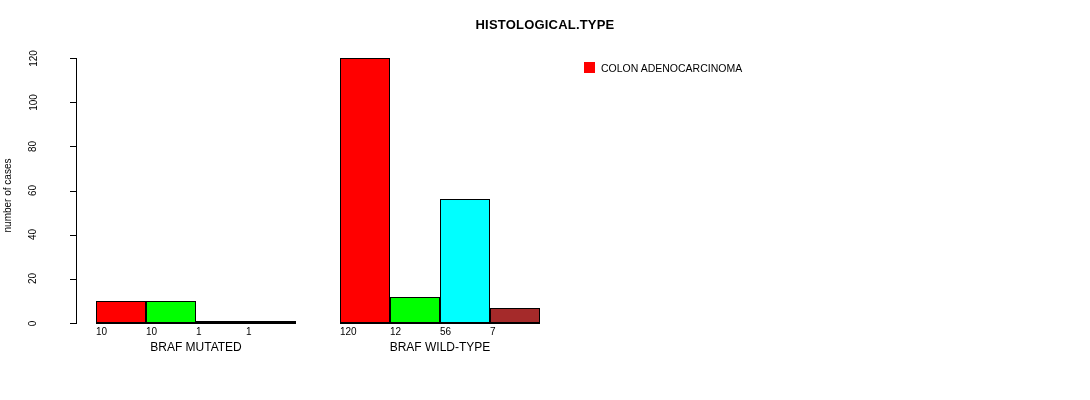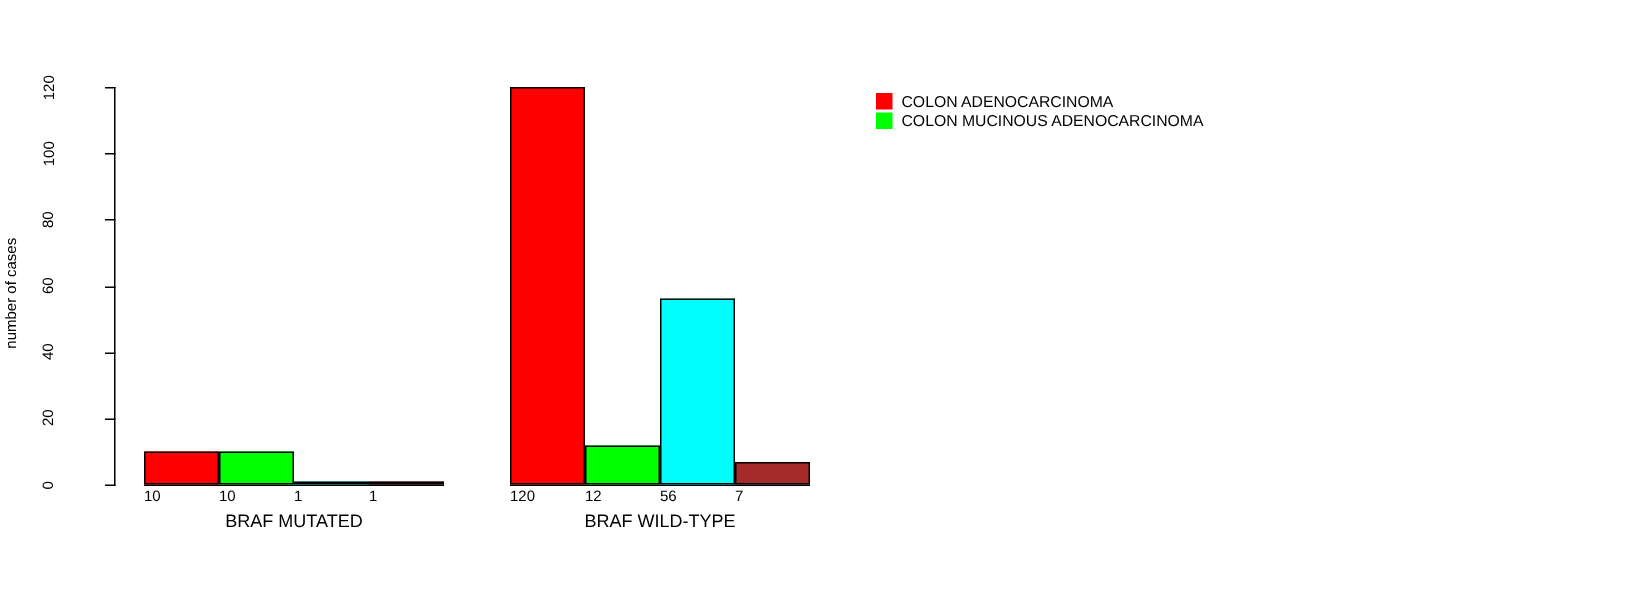--- a/index.html
+++ b/index.html
@@ -148,20 +148,21 @@
     width: 1090px;
     text-align: center;
     font-size: 11px;
   }
 </style>
 </head>
 <body>
 
 <div id="plot-root">
 
+  <div id="chart-title">HISTOLOGICAL.TYPE</div>
 
   <div id="axis-line"></div>
   <div id="y-ticks">
       <div class="tick-mark" style="top: 323px;"></div>
       <div class="tick-label-wrap" style="top: 317px;">
         <span class="tick-label-rot">0</span>
       </div>
       <div class="tick-mark" style="top: 278.833px;"></div>
       <div class="tick-label-wrap" style="top: 272.833px;">
         <span class="tick-label-rot">20</span>
@@ -212,20 +213,16 @@
       <div class="bar" title="RECTAL MUCINOUS ADENOCARCINOMA: 7" style="left: 490px; top: 307.542px; width: 50px; height: 15.4583px; background: rgb(165, 42, 42);"></div>
       <div class="bar-value-label" style="left: 490px; width: 50px;">7</div>
       <div class="group-label" style="left: 340px; width: 200px;">BRAF WILD-TYPE</div>
     </div>
 
   <div id="legend">
       <div class="legend-row">
         <span class="legend-swatch" style="background: rgb(255, 0, 0);"></span>
         <span class="legend-text">COLON ADENOCARCINOMA</span>
       </div>
-      <div class="legend-row">
-        <span class="legend-swatch" style="background: rgb(0, 255, 0);"></span>
-        <span class="legend-text">COLON MUCINOUS ADENOCARCINOMA</span>
-      </div>
     </div>
 
 
 </div>
 
 </body></html>

